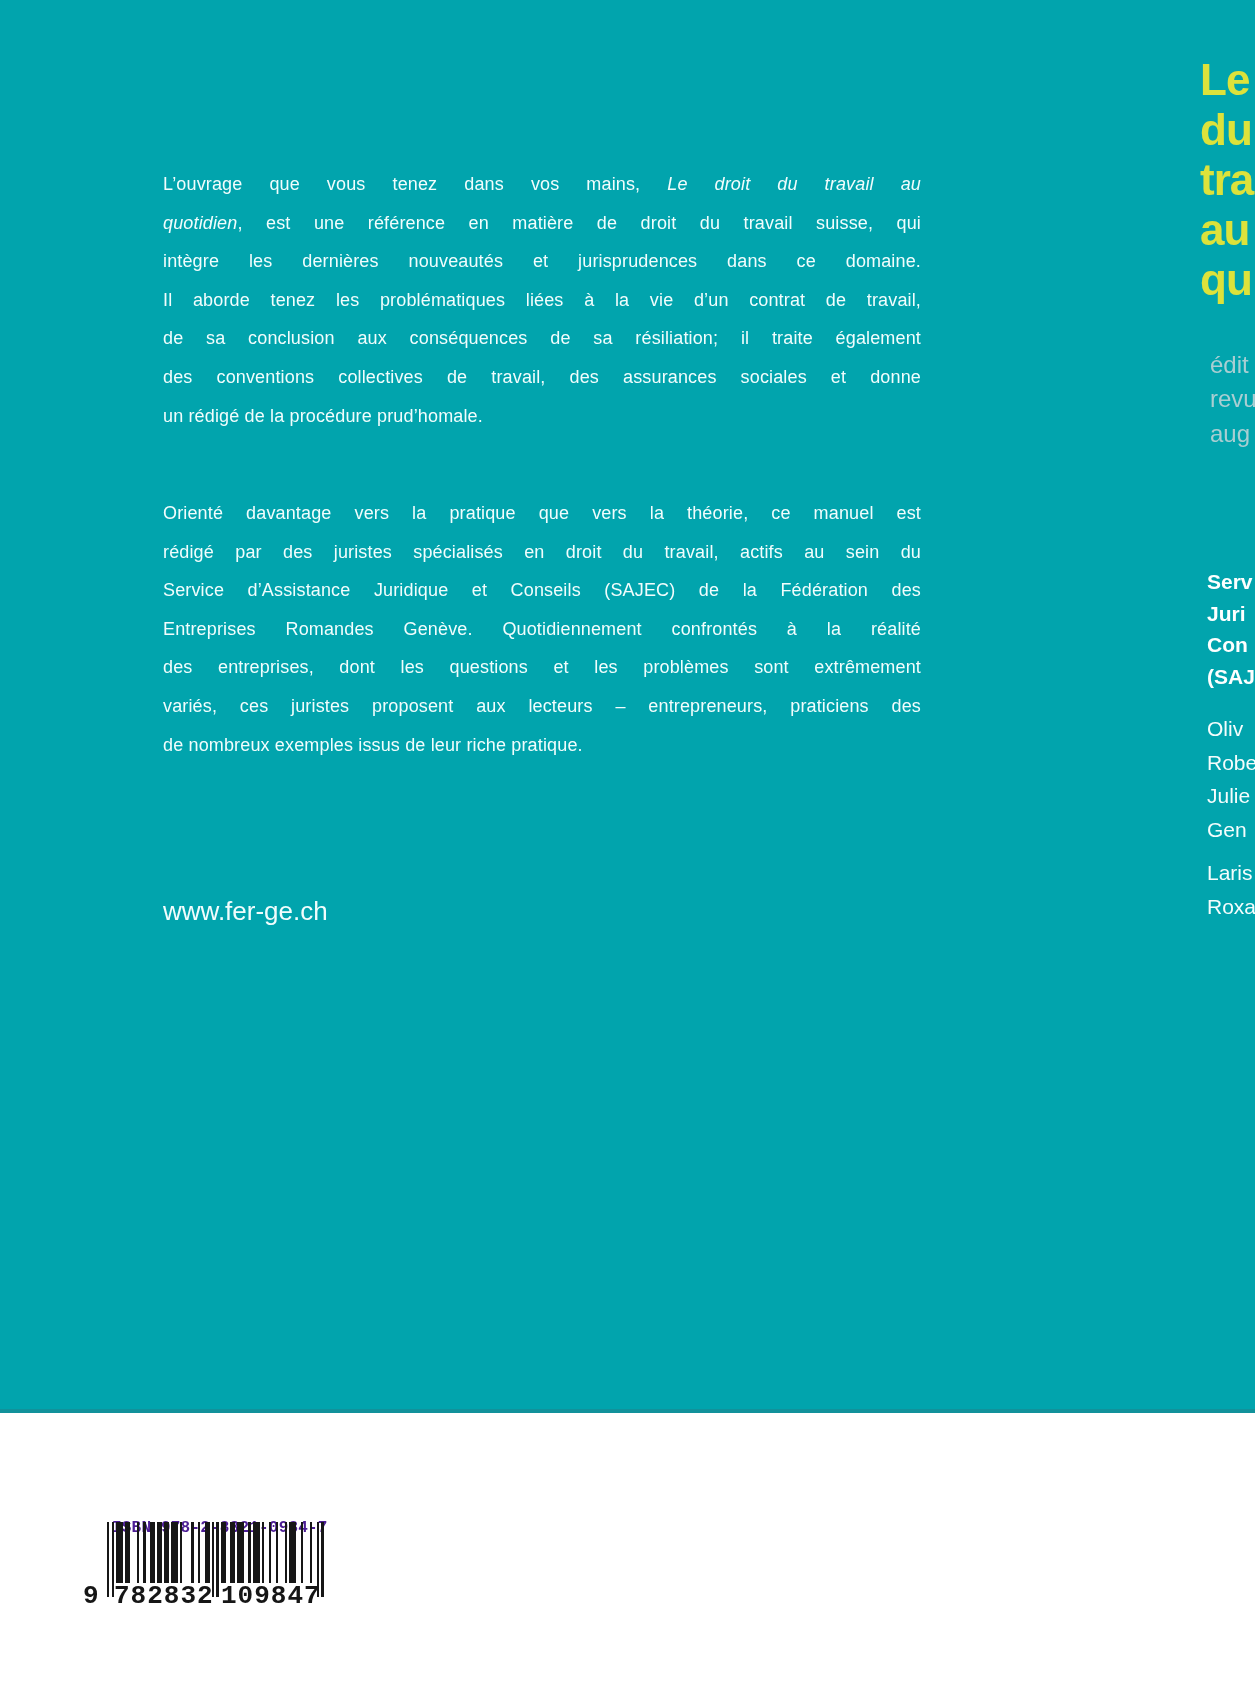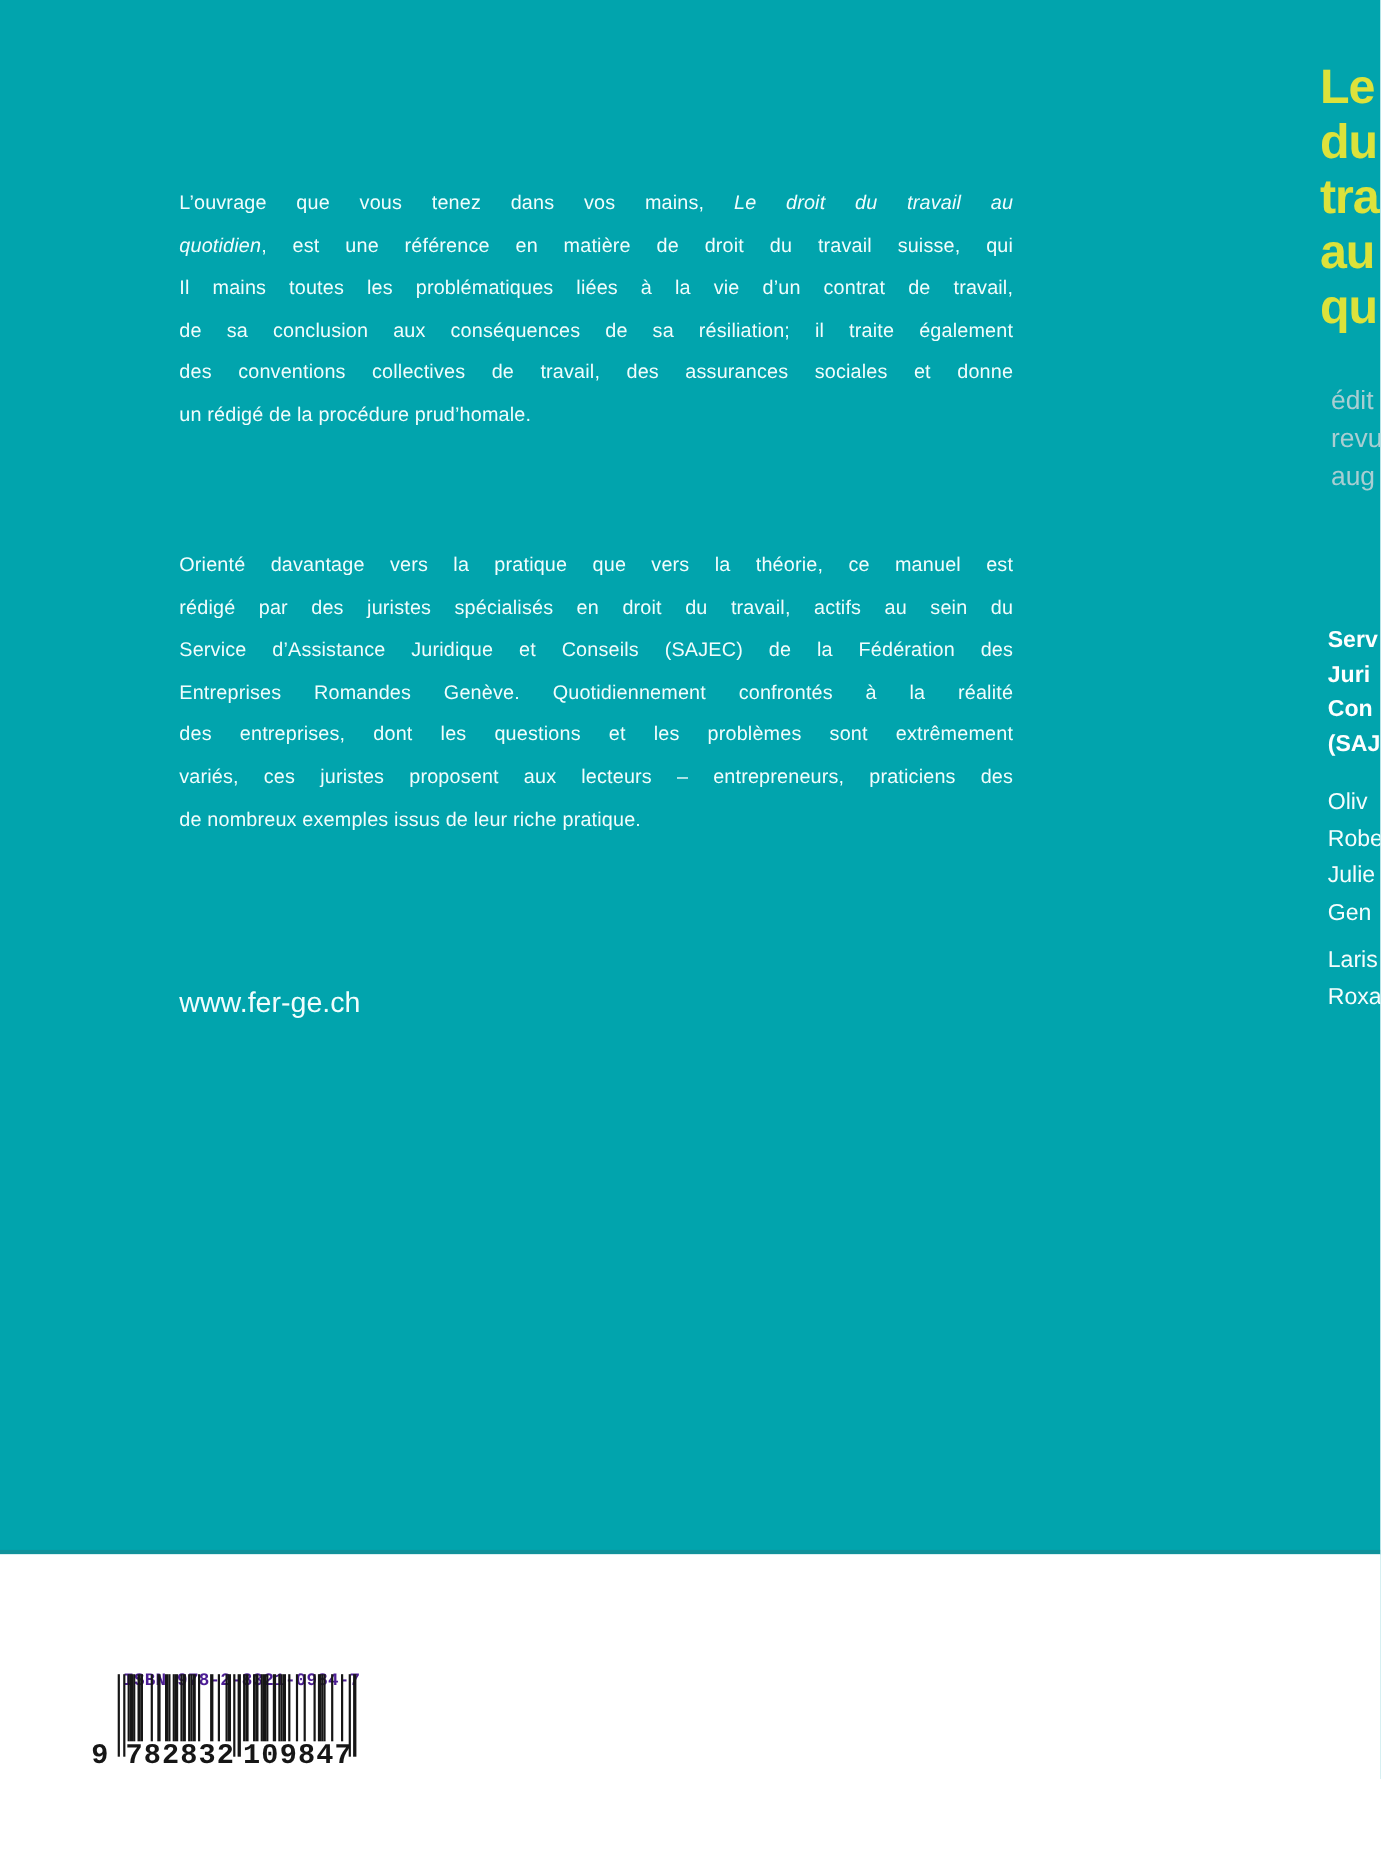--- a/index.html
+++ b/index.html
@@ -48,21 +48,22 @@
 <body>
 
 <div class="page">
 
   <div class="teal"></div>
 
   <div class="blurb p1">
 
   <div class="jline"><span class="pre">L’ouvrage que vous tenez dans vos mains, </span><i class="it">Le droit du travail au</i><span class="post"></span></div>
       <div class="jline"><span class="pre"></span><i class="it">quotidien</i><span class="post">, est une référence en matière de droit du travail suisse, qui</span></div>
-      <div class="jline"><span class="pre">Il mains toutes les problématiques liées à la vie d’un contrat de travail,</span><i class="it"></i><span class="post"></span></div>
+      <div class="jline"><span class="pre">intègre les dernières nouveautés et jurisprudences dans ce domaine.</span><i class="it"></i><span class="post"></span></div>
+      <div class="jline"><span class="pre">Il aborde tenez les problématiques liées à la vie d’un contrat de travail,</span><i class="it"></i><span class="post"></span></div>
       <div class="jline"><span class="pre">de sa conclusion aux conséquences de sa résiliation; il traite également</span><i class="it"></i><span class="post"></span></div>
       <div class="jline"><span class="pre">des conventions collectives de travail, des assurances sociales et donne</span><i class="it"></i><span class="post"></span></div>
       <div class="jline last"><span class="pre">un rédigé de la procédure prud’homale.</span><i class="it"></i><span class="post"></span></div>
     </div>
 
   <div class="blurb p2">
 
   <div class="jline">Orienté davantage vers la pratique que vers la théorie, ce manuel est</div>
       <div class="jline">rédigé par des juristes spécialisés en droit du travail, actifs au sein du</div>
       <div class="jline">Service d’Assistance Juridique et Conseils (SAJEC) de la Fédération des</div>

